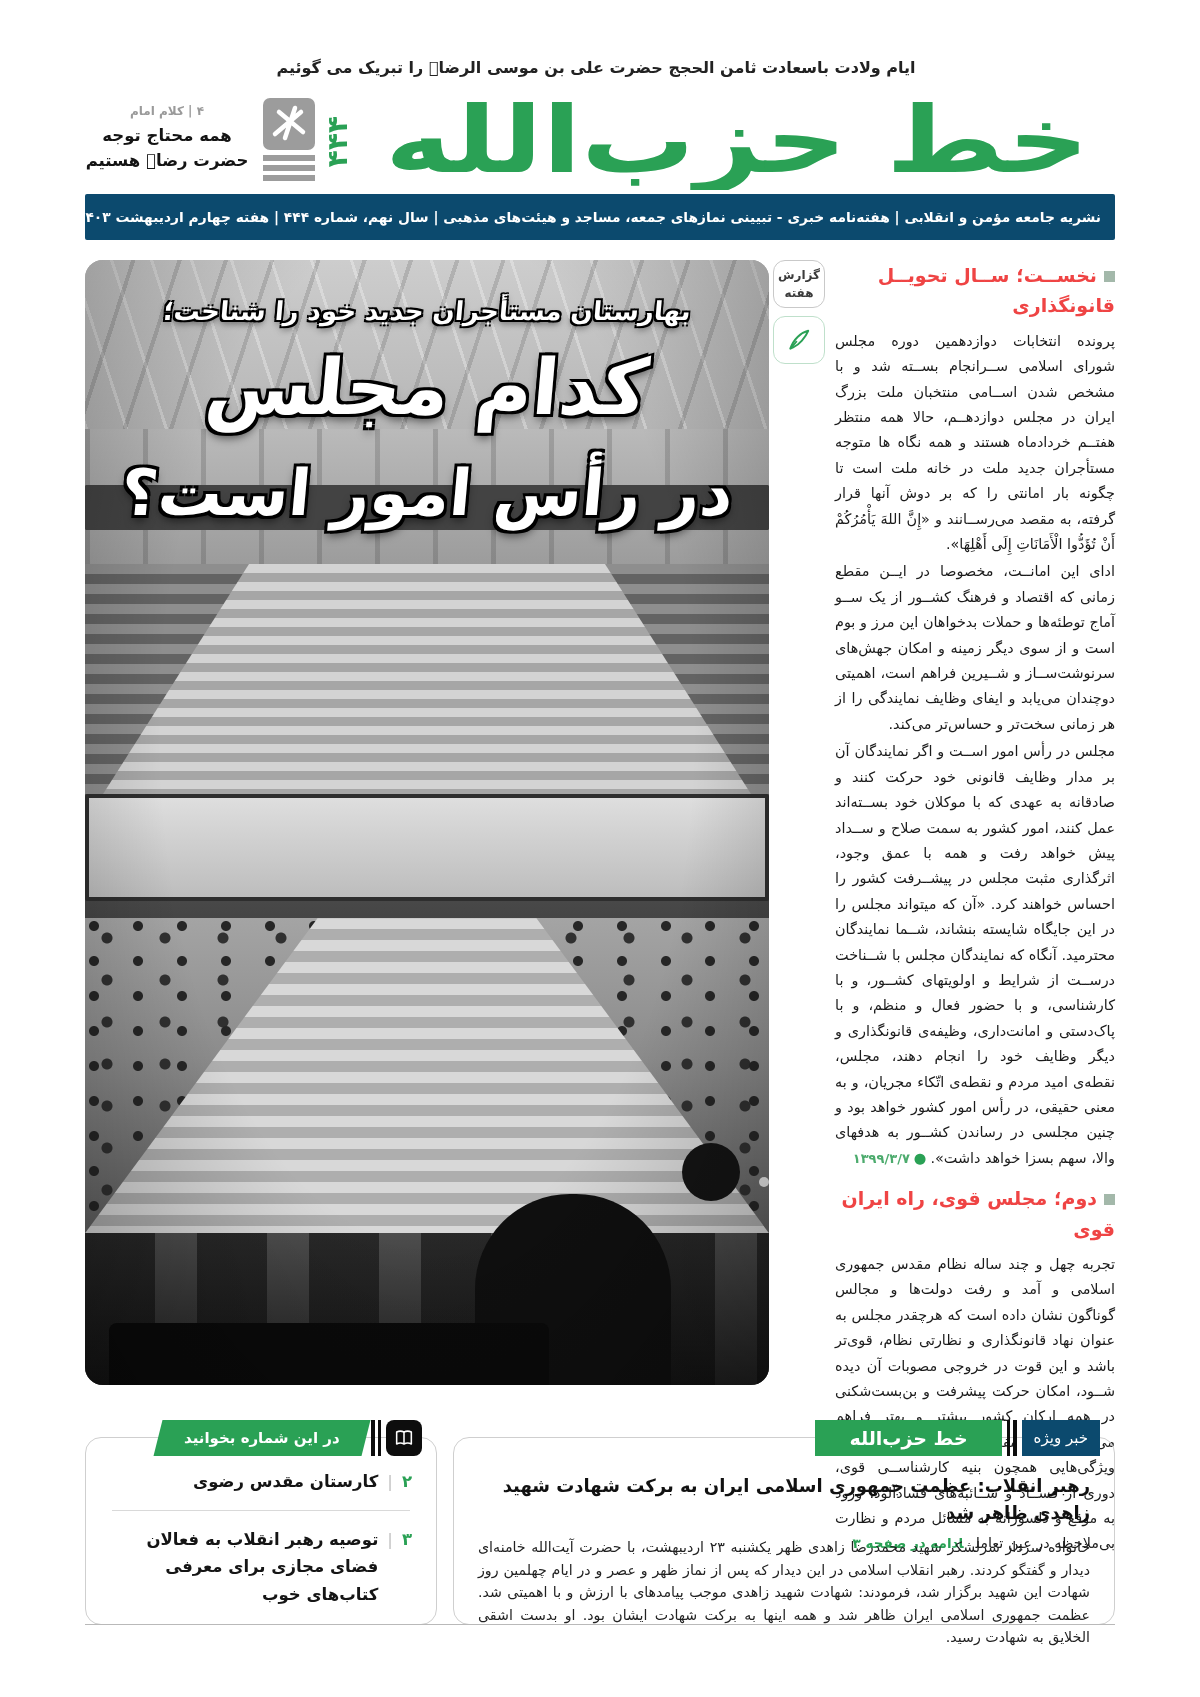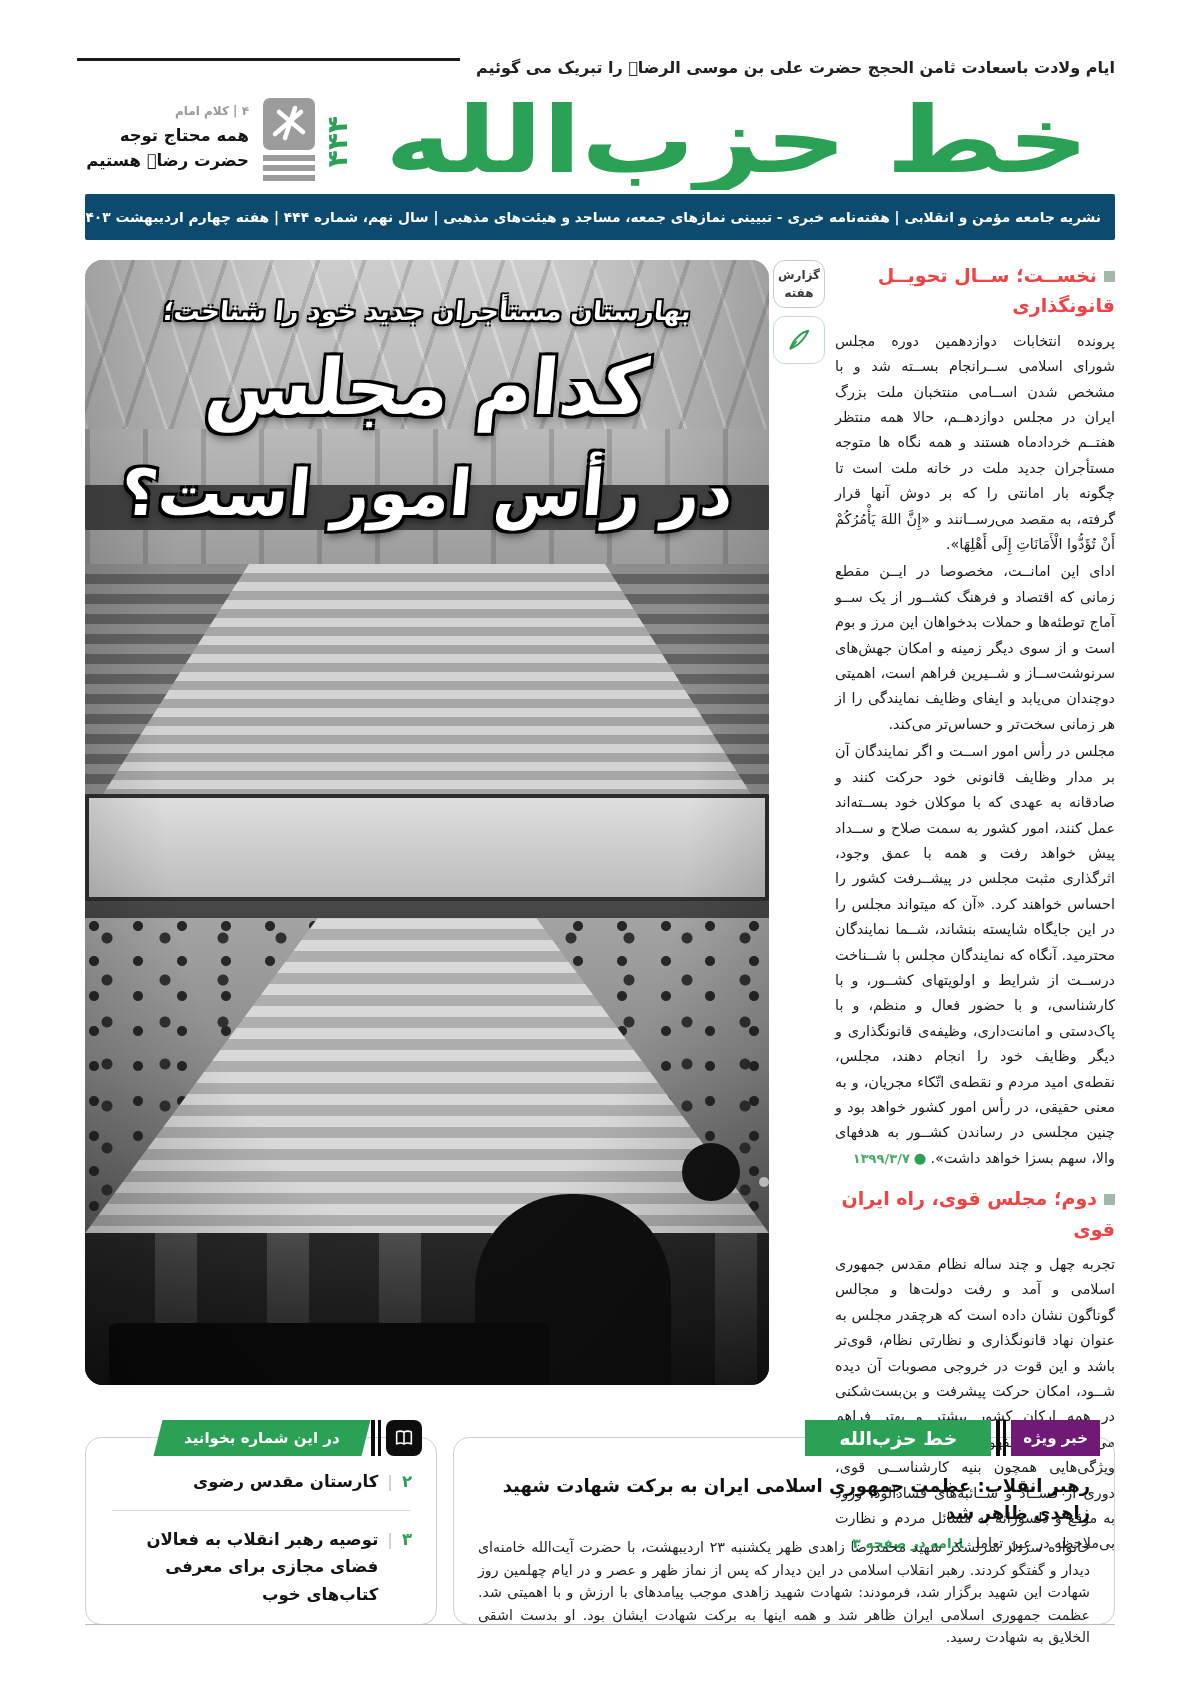--- a/index.html
+++ b/index.html
@@ -1,34 +1,34 @@
 <!DOCTYPE html>
 <html lang="fa"><head>
 <meta charset="utf-8">
 <style>
   html,body{margin:0;padding:0;background:#e9e9e9;}
   .page{position:relative;width:1200px;height:1697px;background:#ffffff;margin:0 auto;
         font-family:"DejaVu Sans","Liberation Sans",sans-serif;overflow:hidden;}
   [data-name]{box-sizing:border-box;}
 
   
-  .topline{position:absolute;left:77px;right:85px;top:58px;display:flex;direction:ltr;}
+  .topline{position:absolute;left:77px;right:85px;top:58px;display:flex;align-items:center;direction:ltr;flex-direction:column;}
   .topline .rule{flex:1;height:3px;background:#1c1c1c;margin-right:16px;}
   .topline .txt{font-size:16px;font-weight:bold;color:#222;direction:rtl;white-space:nowrap;}
 
   
   .masthead{position:absolute;left:85px;right:85px;top:92px;height:98px;display:flex;direction:rtl;align-items:stretch;}
   .logo-box{flex:1;display:flex;align-items:center;justify-content:center;overflow:hidden;}
   .logo-text{font-size:82px;font-weight:bold;color:#2aa155;white-space:nowrap;
              transform:scaleX(1.38) scaleY(1.12);letter-spacing:-3px;line-height:1;}
   .issue-num{width:42px;display:flex;align-items:center;justify-content:center;}
   .issue-num span{display:inline-block;transform:rotate(-90deg);font-size:28px;font-weight:bold;
                   color:#2aa155;letter-spacing:5px;white-space:nowrap;}
   .kalam{width:232px;display:flex;direction:rtl;gap:12px;align-items:flex-start;padding-top:6px;}
-  .kalam-text{flex:1;text-align:right;direction:rtl;padding-top:6px;}
+  .kalam-text{flex:1;text-align:center;direction:rtl;padding-top:6px;}
   .kalam-label{font-size:12px;color:#9a9a9a;font-weight:bold;margin-bottom:6px;}
   .kalam-quote{font-size:16.5px;font-weight:bold;color:#141414;line-height:1.5;white-space:pre-line;}
 
   
   .strip{position:absolute;left:85px;right:85px;top:194px;height:46px;background:#0c4a6e;
          display:flex;direction:rtl;align-items:center;justify-content:space-between;padding:0 14px;border-radius:2px;}
   .strip-text{color:#fff;font-size:13.8px;font-weight:bold;white-space:nowrap;}
   .strip-brand{display:flex;direction:ltr;align-items:center;gap:6px;color:#fff;}
   .strip-brand .brand-name{font-size:15px;font-weight:bold;letter-spacing:.5px;}
 
@@ -100,21 +100,21 @@
       text-shadow:3px 3px 0 #000,-3px 3px 0 #000,3px -3px 0 #000,-3px -3px 0 #000,0 5px 10px rgba(0,0,0,.6);}
   .ph-h2{top:198px;font-size:64px;line-height:1.1;
       text-shadow:3px 3px 0 #000,-3px 3px 0 #000,3px -3px 0 #000,-3px -3px 0 #000,0 5px 10px rgba(0,0,0,.6);}
 
   
   .bottom{position:absolute;left:85px;right:85px;top:1437px;height:188px;display:flex;direction:rtl;gap:16px;}
   .special{flex:1;position:relative;border:1.5px solid #cfcfcf;border-radius:16px;padding:32px 24px 0;direction:rtl;}
   .toc{width:352px;position:relative;border:1.5px solid #cfcfcf;border-radius:16px;padding:30px 24px 0;direction:rtl;}
 
   .tagrow{position:absolute;top:-18px;right:14px;display:flex;direction:rtl;height:36px;align-items:stretch;}
-  .badge-black{background:#701a75;color:#fff;font-size:15px;font-weight:bold;display:flex;align-items:center;
+  .badge-black{background:#0c4a6e;color:#fff;font-size:15px;font-weight:normal;display:flex;align-items:center;
       padding:0 12px;}
   .dbl-bars{display:flex;gap:3px;margin:0 5px;}
   .dbl-bars i{display:block;width:3.5px;background:#0d0d0d;}
   .logo-green{background:#2aa155;color:#fff;font-size:19px;font-weight:bold;display:flex;align-items:center;
       padding:0 34px;letter-spacing:-1px;}
   .tab-green{background:#2aa155;transform:skewX(-14deg);display:flex;align-items:center;padding:0 26px;}
   .tab-green span{transform:skewX(14deg);color:#fff;font-size:15px;font-weight:bold;white-space:nowrap;}
   .book-box{width:36px;background:#0d0d0d;border-radius:8px;display:flex;align-items:center;justify-content:center;}
 
   .special-headline{font-size:18px;font-weight:bold;color:#111;text-align:right;margin:2px 0 10px;line-height:1.5;}

